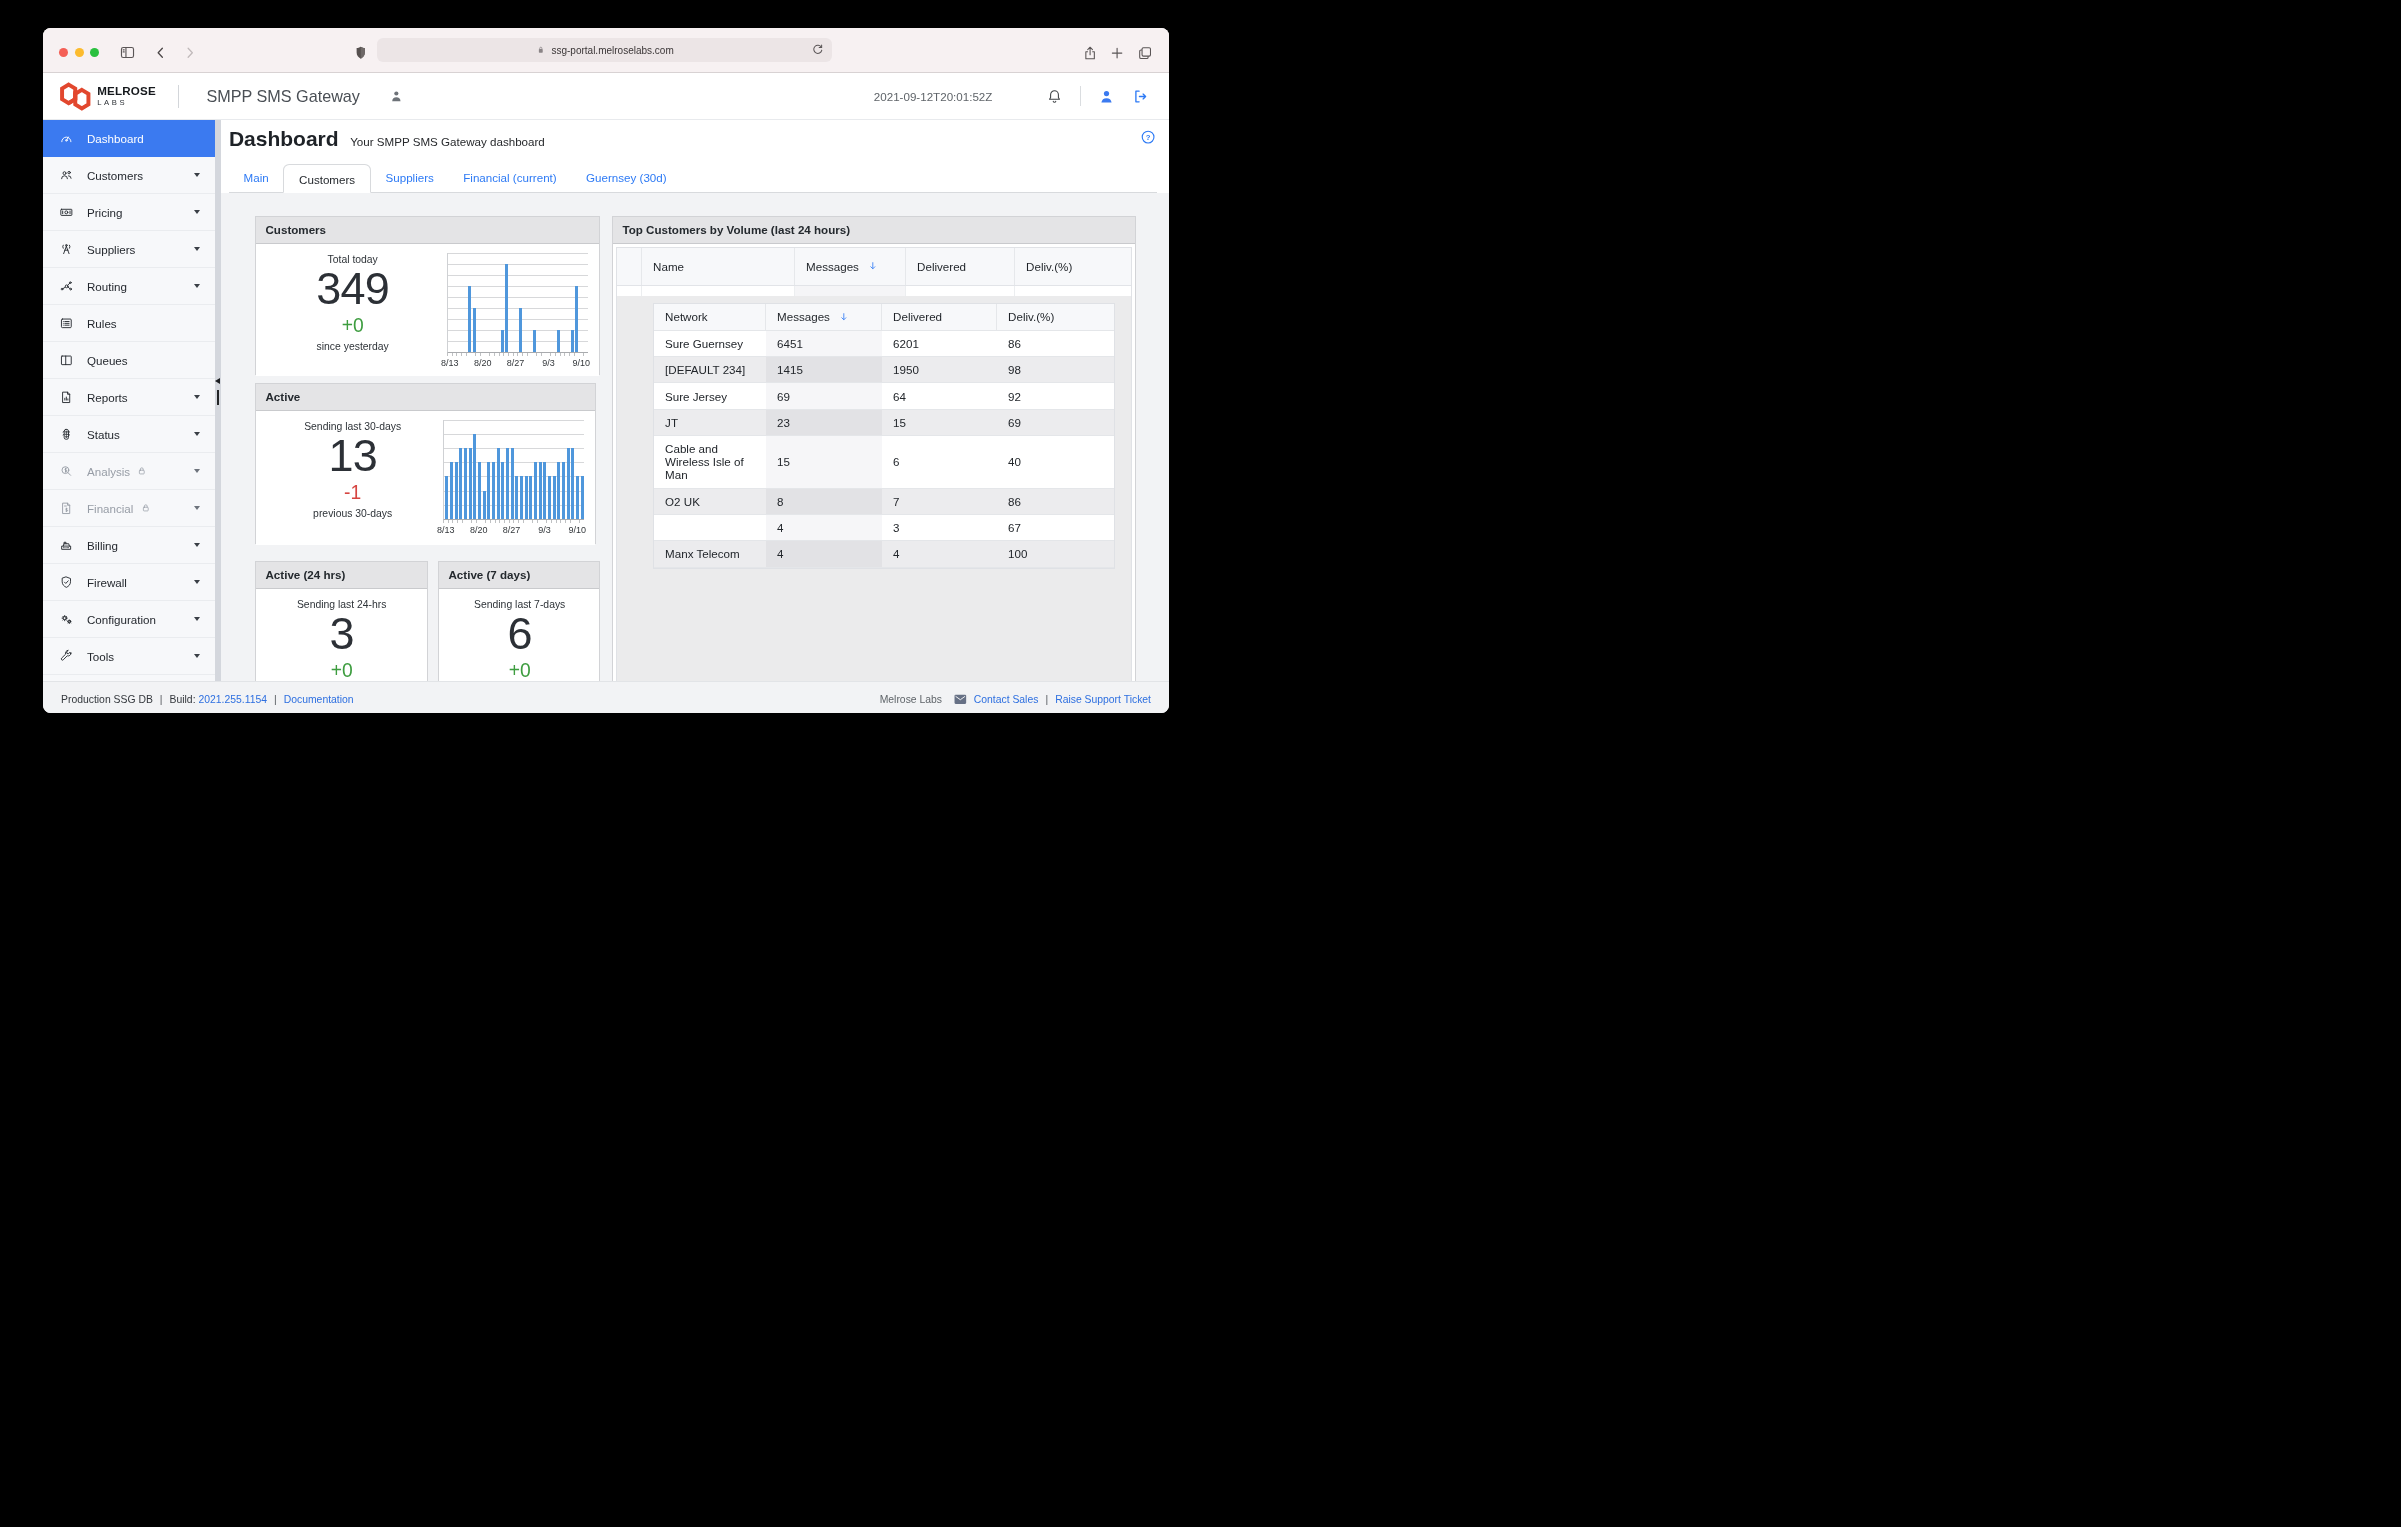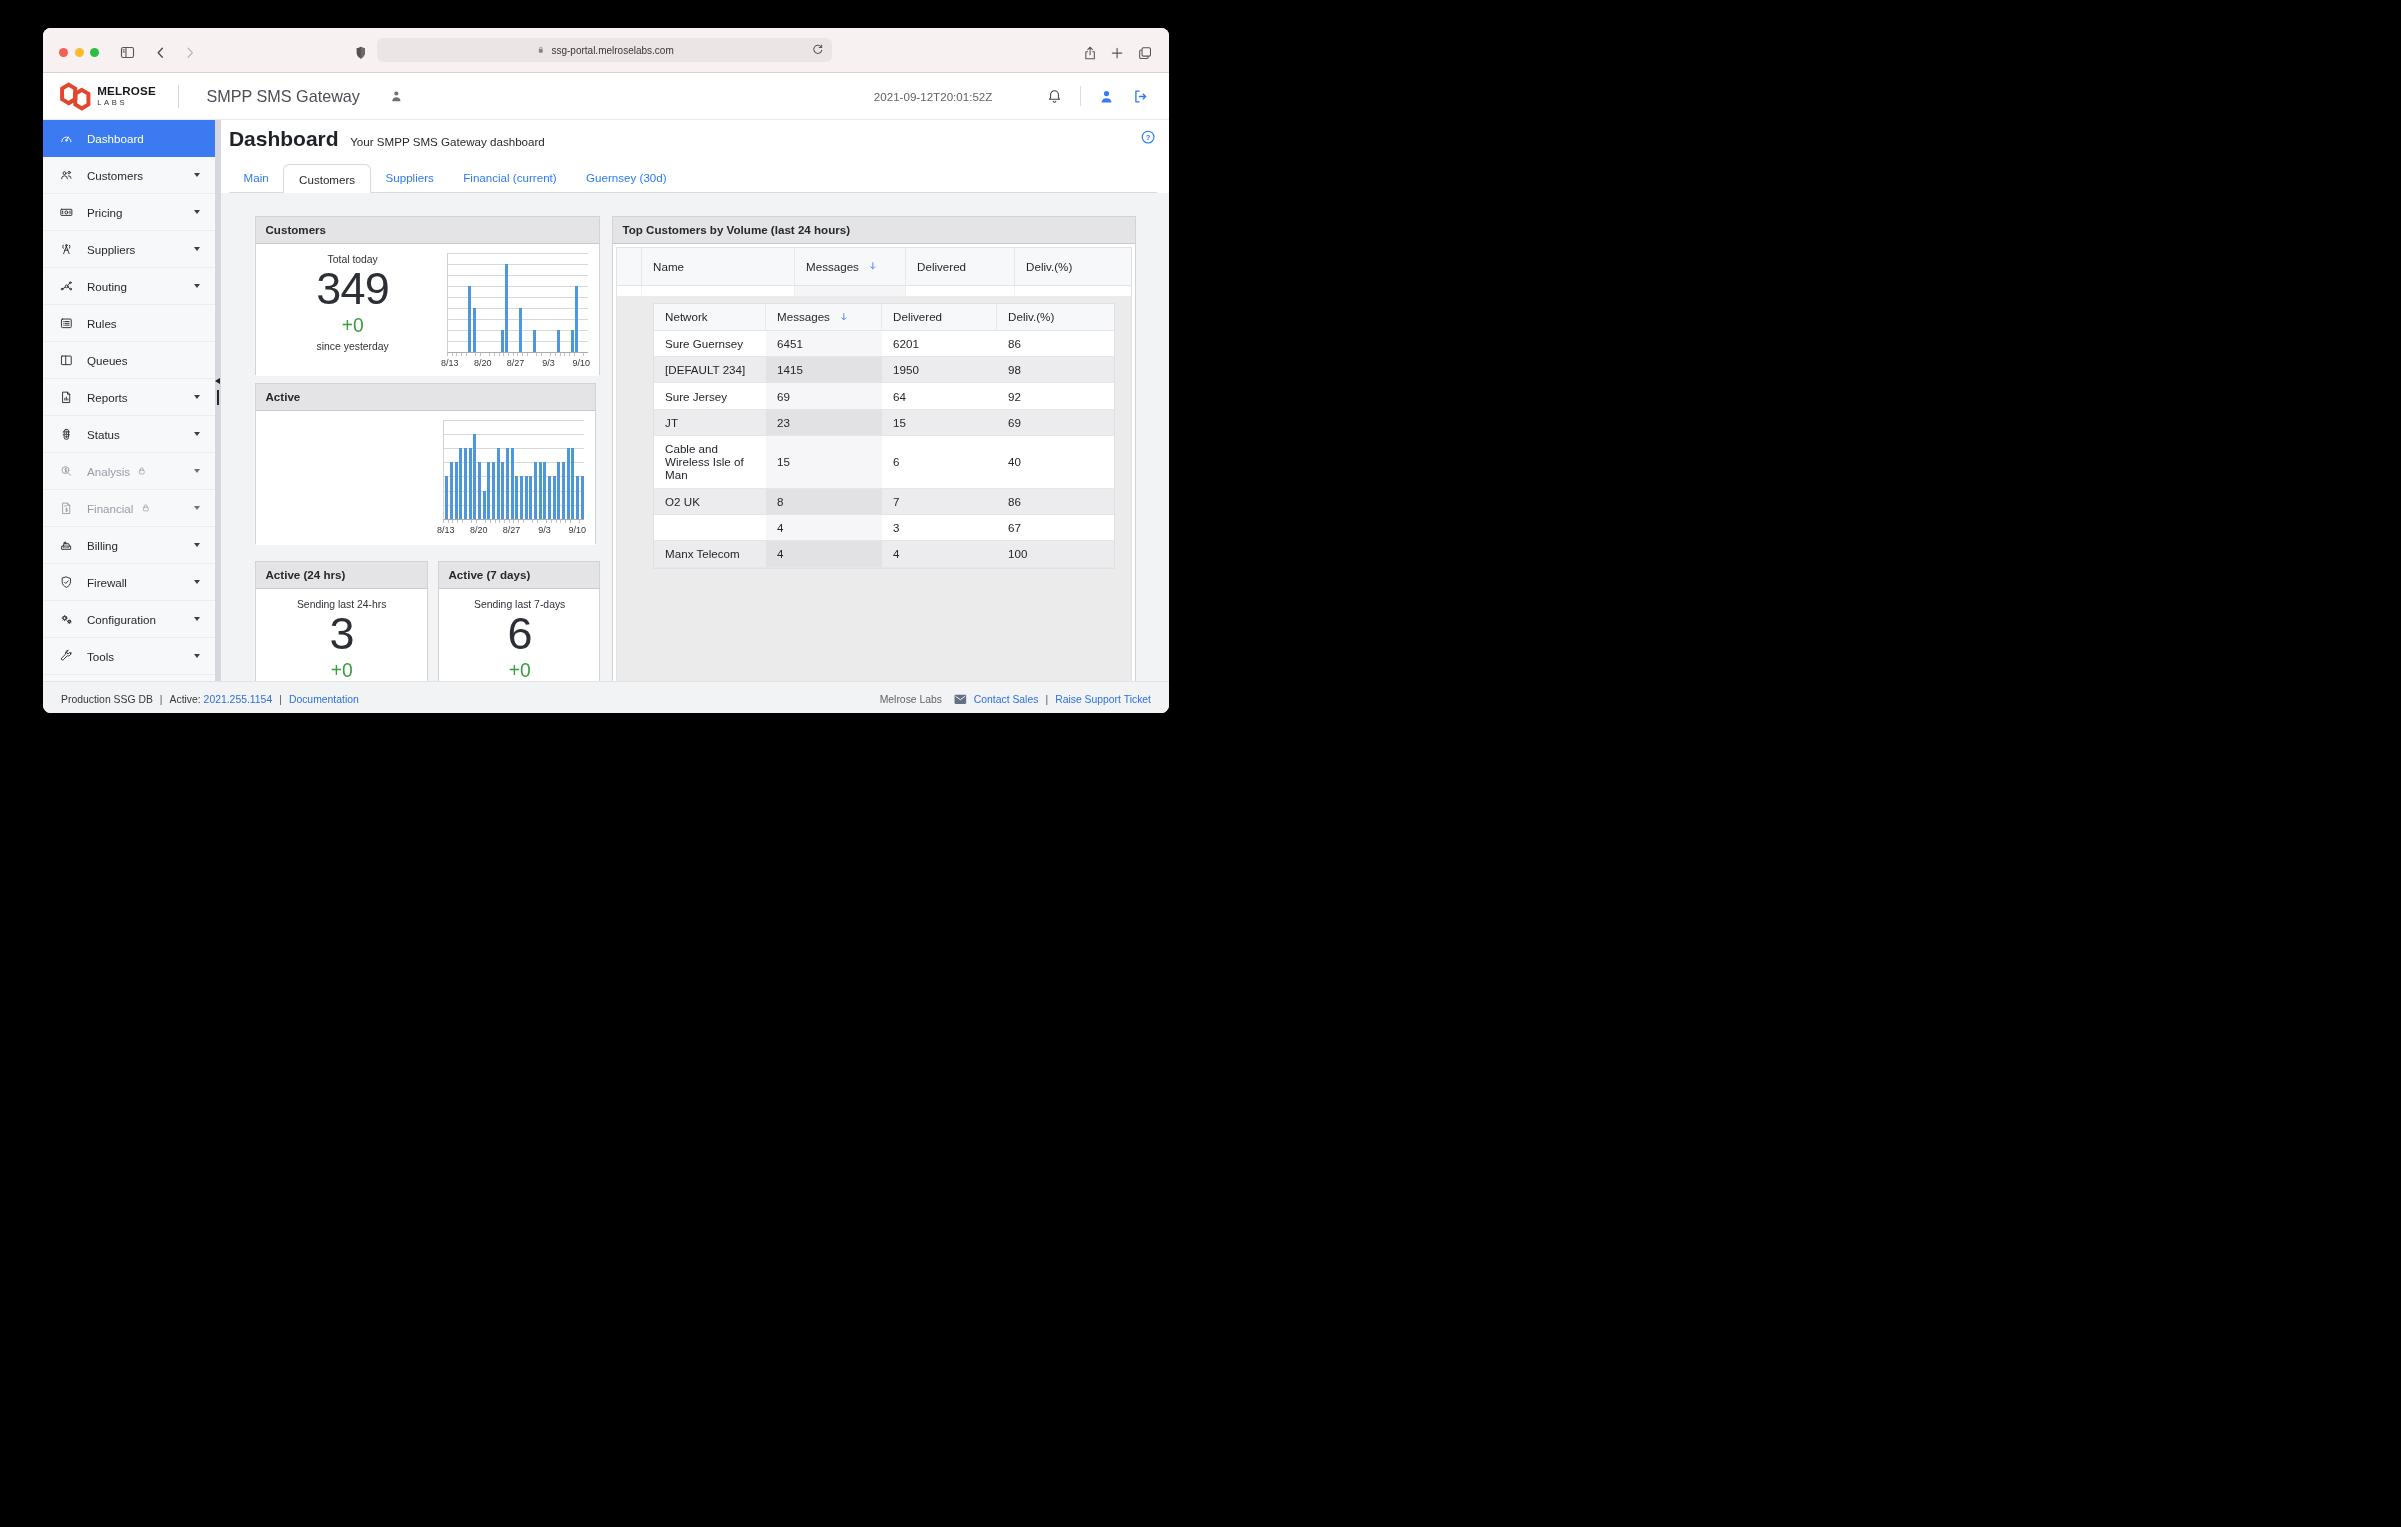--- a/index.html
+++ b/index.html
@@ -461,20 +461,26 @@
                   <span style="left: 71.6667%;">9/3</span>
                   <span style="left: 95%;">9/10</span>
                 </div>
               </div>
           </div>
         </div>
 
         <div class="card" style="left:34px;top:190px;width:341px;height:161px">
           <div class="card-header">Active</div>
           <div class="card-body" style="height:134px">
+            <div class="stat">
+              <div class="slab">Sending last 30-days</div>
+              <div class="sval">13</div>
+              <div class="sdelta neg">-1</div>
+              <div class="ssub">previous 30-days</div>
+            </div>
             <div class="chart">
                 <div class="plot">
                   <div class="gline" style="top: 0%;"></div>
                   <div class="gline" style="top: 14.2857%;"></div>
                   <div class="gline" style="top: 28.5714%;"></div>
                   <div class="gline" style="top: 42.8571%;"></div>
                   <div class="gline" style="top: 57.1429%;"></div>
                   <div class="gline" style="top: 71.4286%;"></div>
                   <div class="gline" style="top: 85.7143%;"></div>
                   <div class="bar" style="left: calc(0% + 0.8px); height: 42.8571%; background: rgb(79, 151, 220);"></div>
@@ -638,21 +644,21 @@
           </div>
         </div>
 
       </div>
     </div>
   </div>
 
   <div class="footer">
     <span>Production SSG DB</span>
     <span class="sep">|</span>
-    <span>Active:</span>&nbsp;
+    <span>Build:</span>&nbsp;
     <span class="flink">2021.255.1154</span>
     <span class="sep">|</span>
     <span class="flink">Documentation</span>
     <div class="fright">
       <span class="fcompany">Melrose Labs</span>
       <span class="envelope">
         <svg viewBox="0 0 24 24" width="14.7" height="14.7">
             <rect x="2.5" y="4.5" width="19" height="15" rx="1.8" fill="#667085"></rect>
             <path d="M4.2,7 L12,12.6 L19.8,7" stroke="#f2f3f5" stroke-width="1.6" fill="none"></path>
           </svg>

